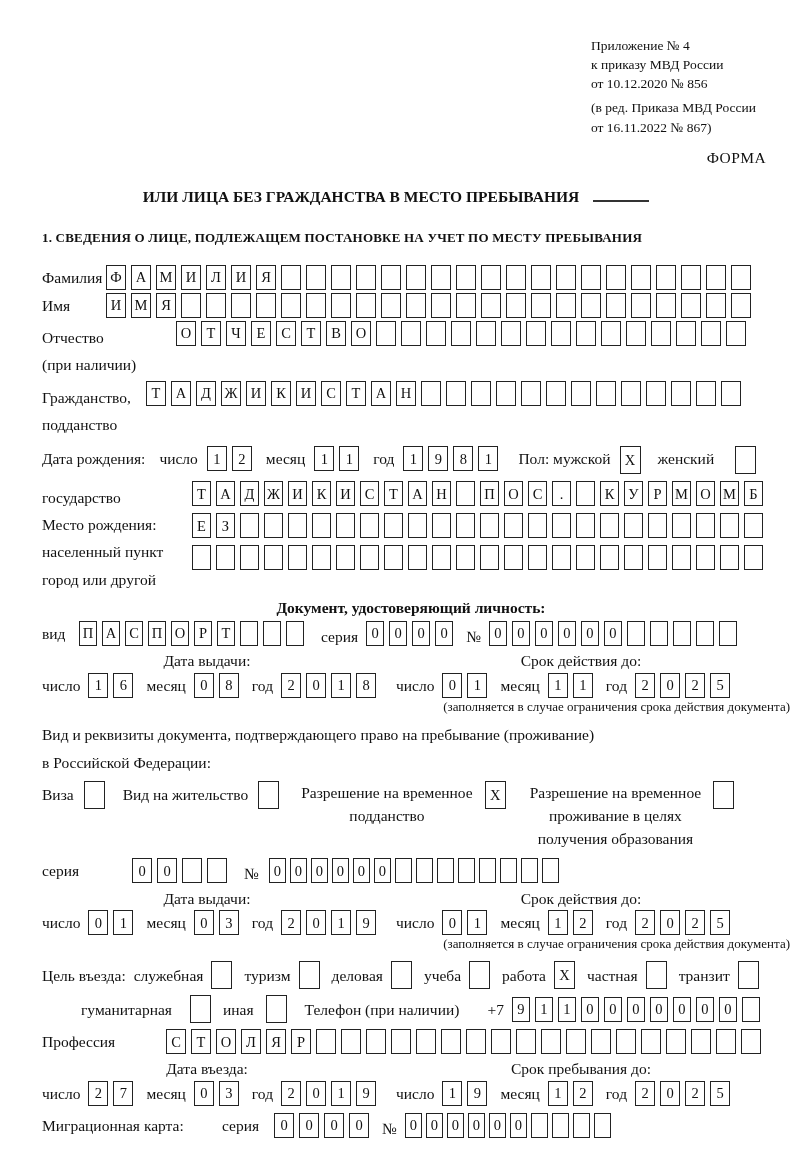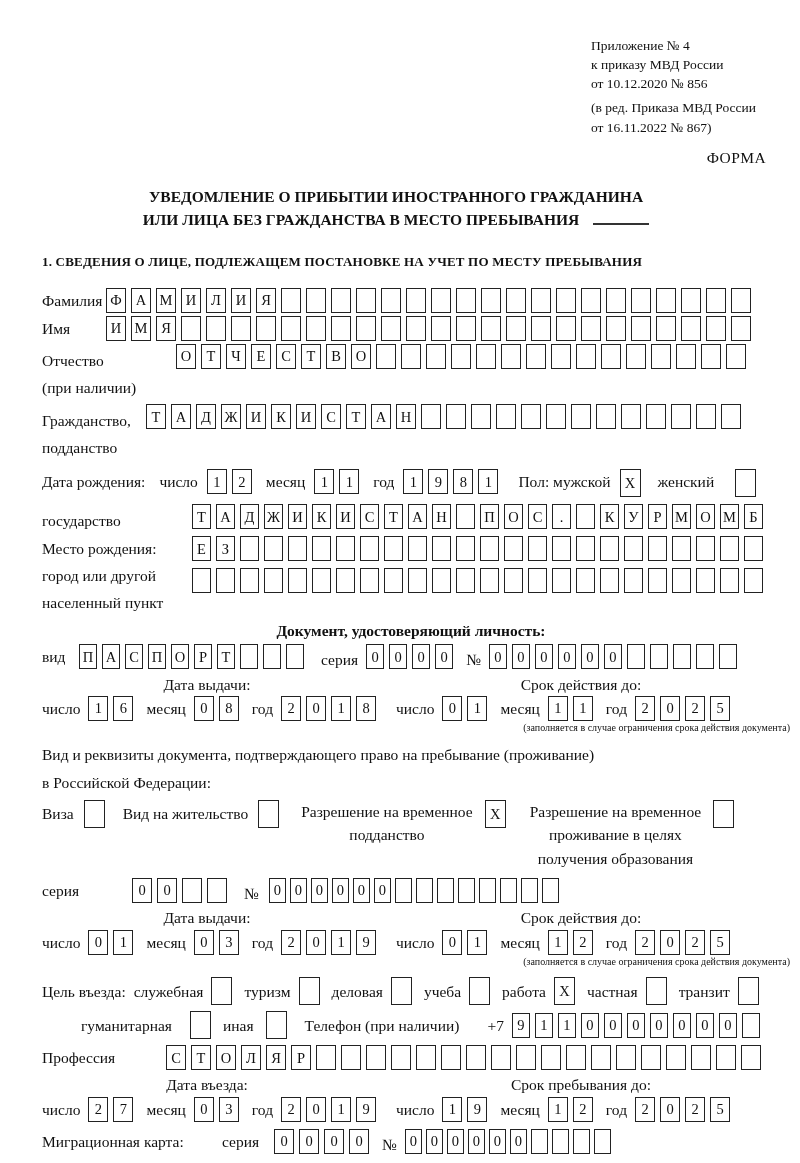--- a/index.html
+++ b/index.html
@@ -45,21 +45,21 @@
   
   .dgrid { margin-top:5px; }
   .dhead { display:flex; }
   .dh-left { width:330px; text-align:center; }
   .dh-right { flex:1; text-align:center; }
   .drow { display:flex; align-items:flex-start; margin-top:2px; }
   .dleft { width:330px; display:flex; align-items:flex-start; }
   .dright { flex:1; display:flex; align-items:flex-start; padding-left:24px; }
   .dleft > *, .dright > * { margin-right:8px; }
   .dlbl { padding-top:3px; white-space:nowrap; }
-  .dnote { text-align:right; font-size:10px; margin-top:1px; }
+  .dnote { text-align:right; font-size:13px; margin-top:1px; }
 
   .plain { margin-top:7px; line-height:1.7; }
 
   
   .optrow { display:flex; align-items:flex-start; margin-top:4px; }
   .opt { display:flex; align-items:flex-start; }
   .opt .olbl { padding-top:4px; margin-right:10px; white-space:nowrap; }
   .olblc { text-align:center; line-height:1.5; margin-right:12px; }
   .mr14 { margin-right:14px; } .mr22 { margin-right:22px; }
 
@@ -79,21 +79,20 @@
     <div>Приложение № 4</div>
     <div>к приказу МВД России</div>
     <div>от 10.12.2020 № 856</div>
     <div class="gap">(в ред. Приказа МВД России</div>
     <div>от 16.11.2022 № 867)</div>
   </div>
 
   <div class="forma">ФОРМА</div>
 
   <div class="title">
-    <div>УВЕДОМЛЕНИЕ О ПРИБЫТИИ ИНОСТРАННОГО ГРАЖДАНИНА</div>
     <div>
       <span>ИЛИ ЛИЦА БЕЗ ГРАЖДАНСТВА В МЕСТО ПРЕБЫВАНИЯ</span><span class="uline"></span>
     </div>
   </div>
 
   <div class="sec1">1. СВЕДЕНИЯ О ЛИЦЕ, ПОДЛЕЖАЩЕМ ПОСТАНОВКЕ НА УЧЕТ ПО МЕСТУ ПРЕБЫВАНИЯ</div>
 
   <div class="frow" style="margin-top:18px">
     <div class="flabel w64">Фамилия</div>
     <div class="cells">
@@ -249,22 +248,22 @@
     <span class="txt" style="margin-left:8px">женский</span>
     <div class="cells cbk" style="margin-left:12px">
         <span class="cell"></span>
       </div>
   </div>
 
   <div class="frow" style="margin-top:7px">
     <div class="flabel w150 lbl2">
       <div>государство</div>
       <div>Место рождения:</div>
+      <div>населенный пункт</div>
       <div>город или другой</div>
-      <div>населенный пункт</div>
     </div>
     <div>
       <div class="cells narrow" style="margin-bottom:7px">
           <span class="cell">Т</span>
           <span class="cell">А</span>
           <span class="cell">Д</span>
           <span class="cell">Ж</span>
           <span class="cell">И</span>
           <span class="cell">К</span>
           <span class="cell">И</span>

